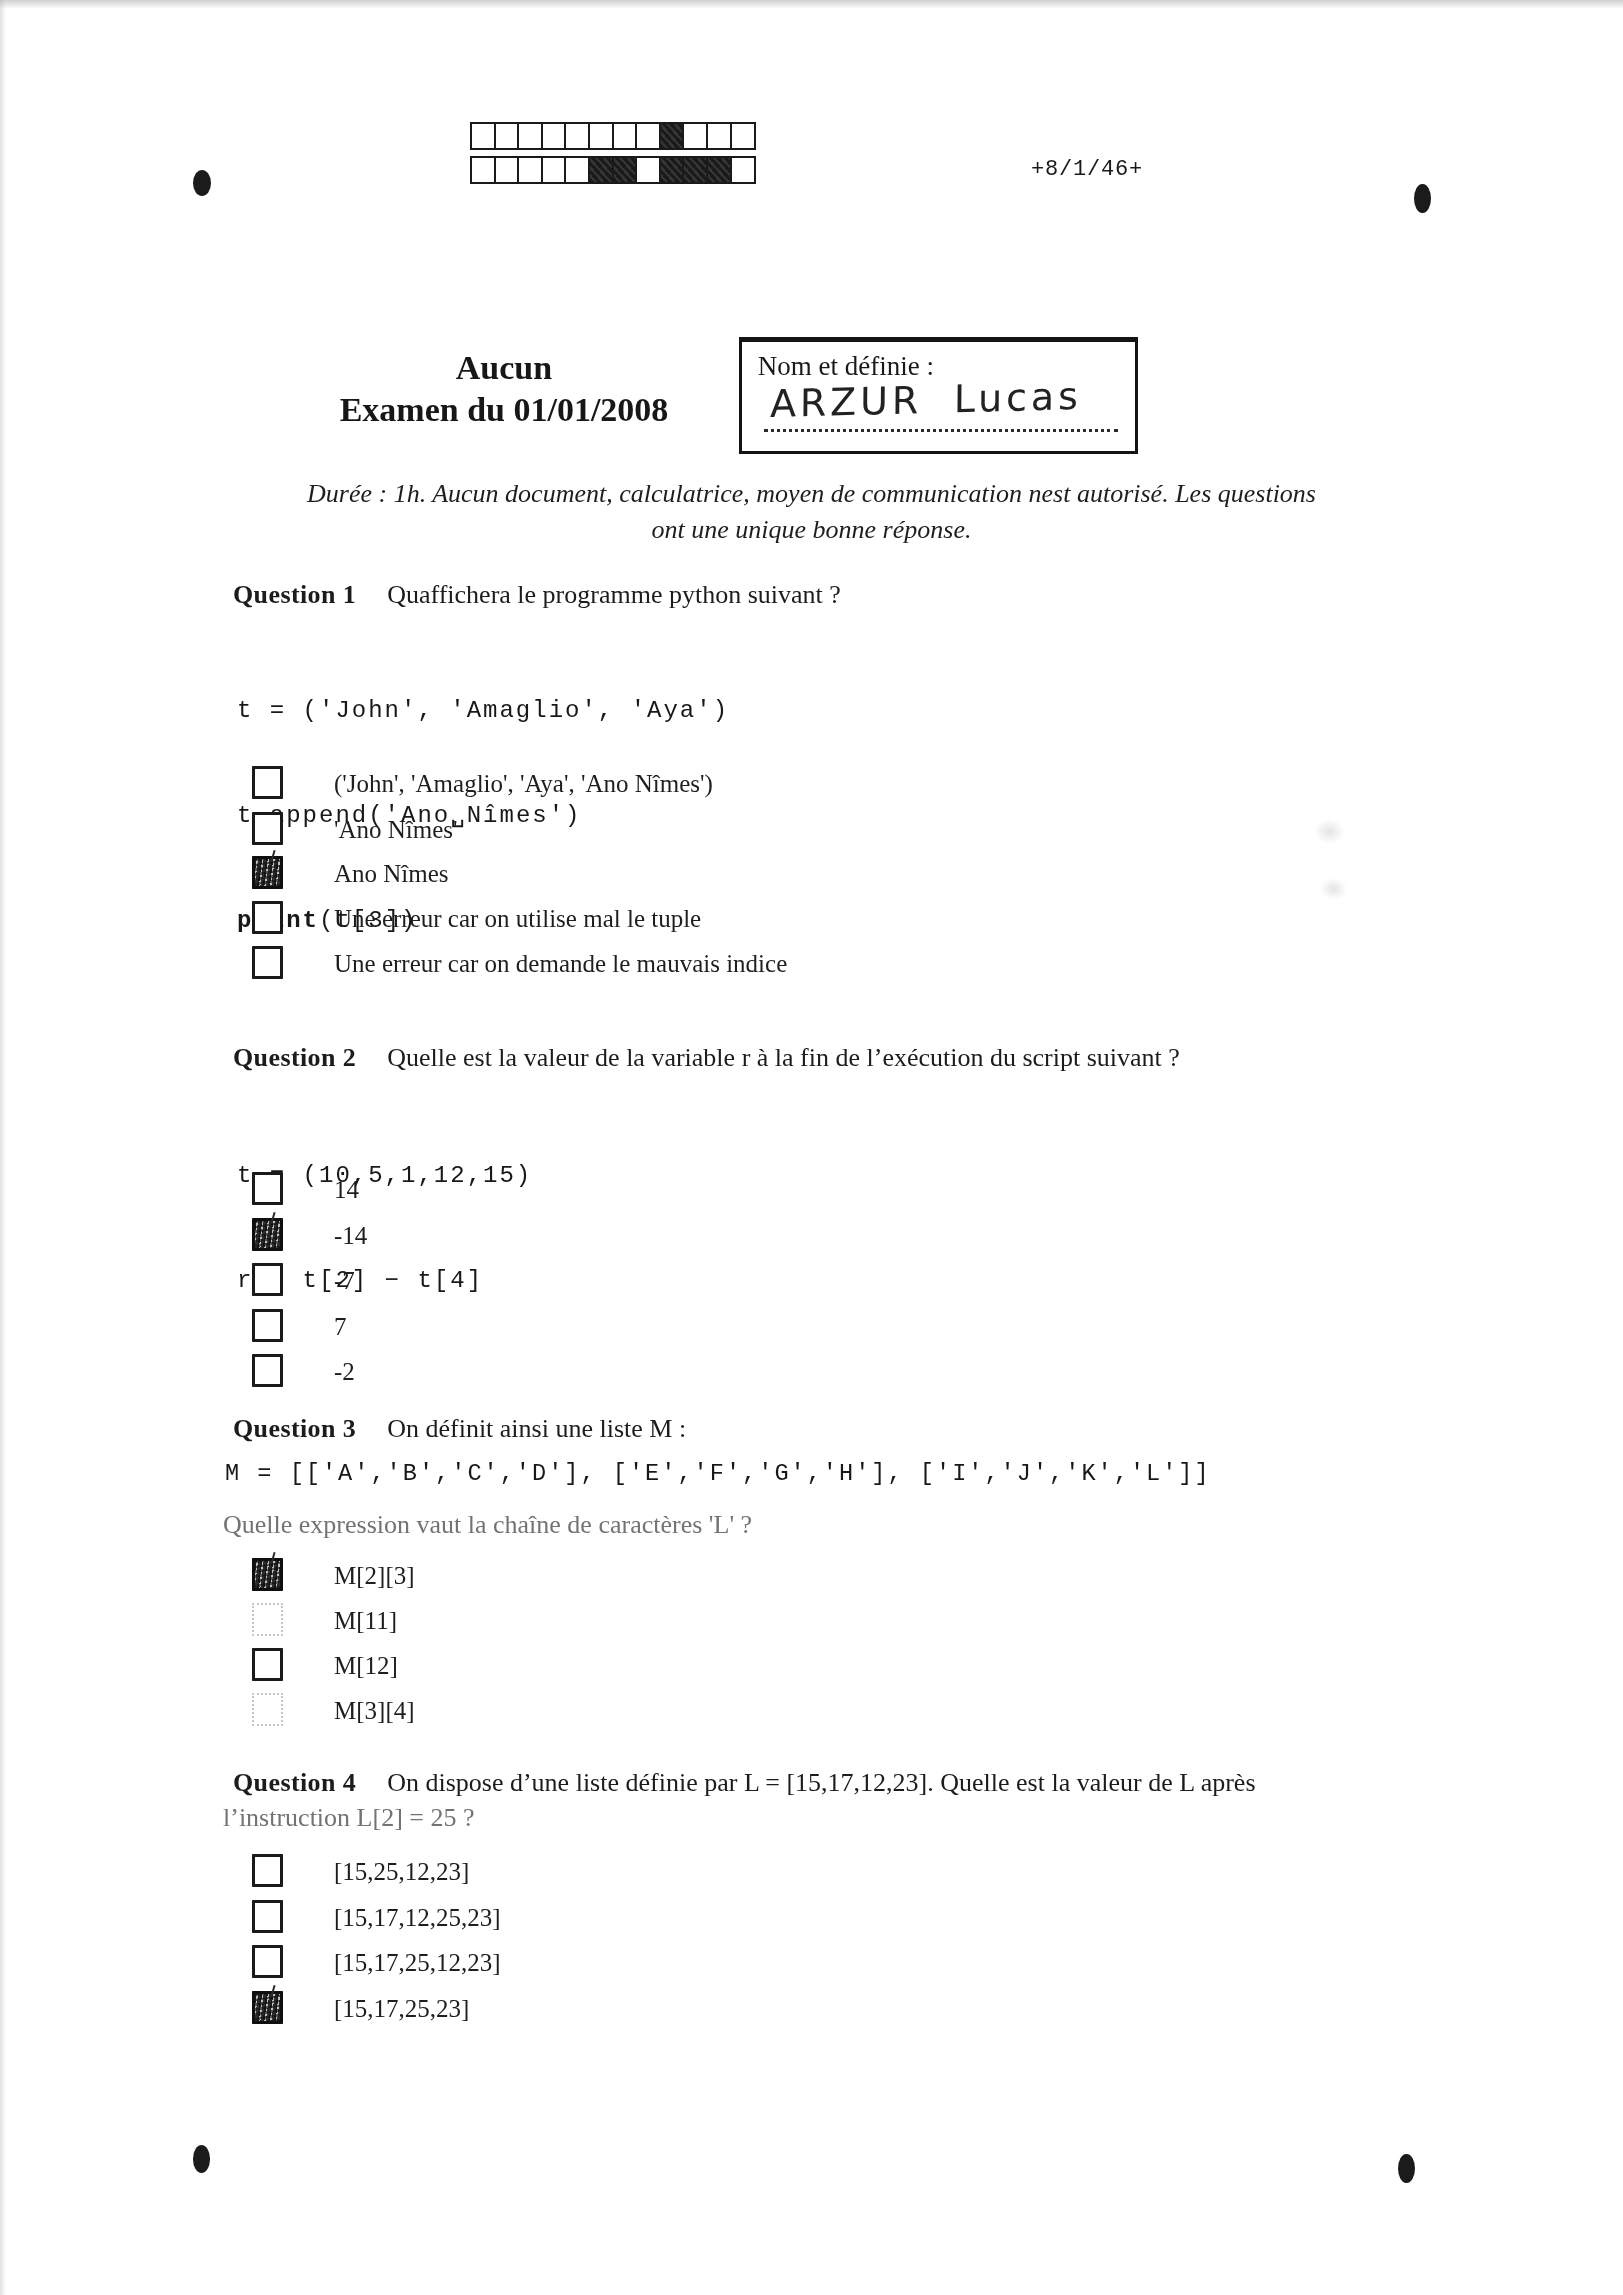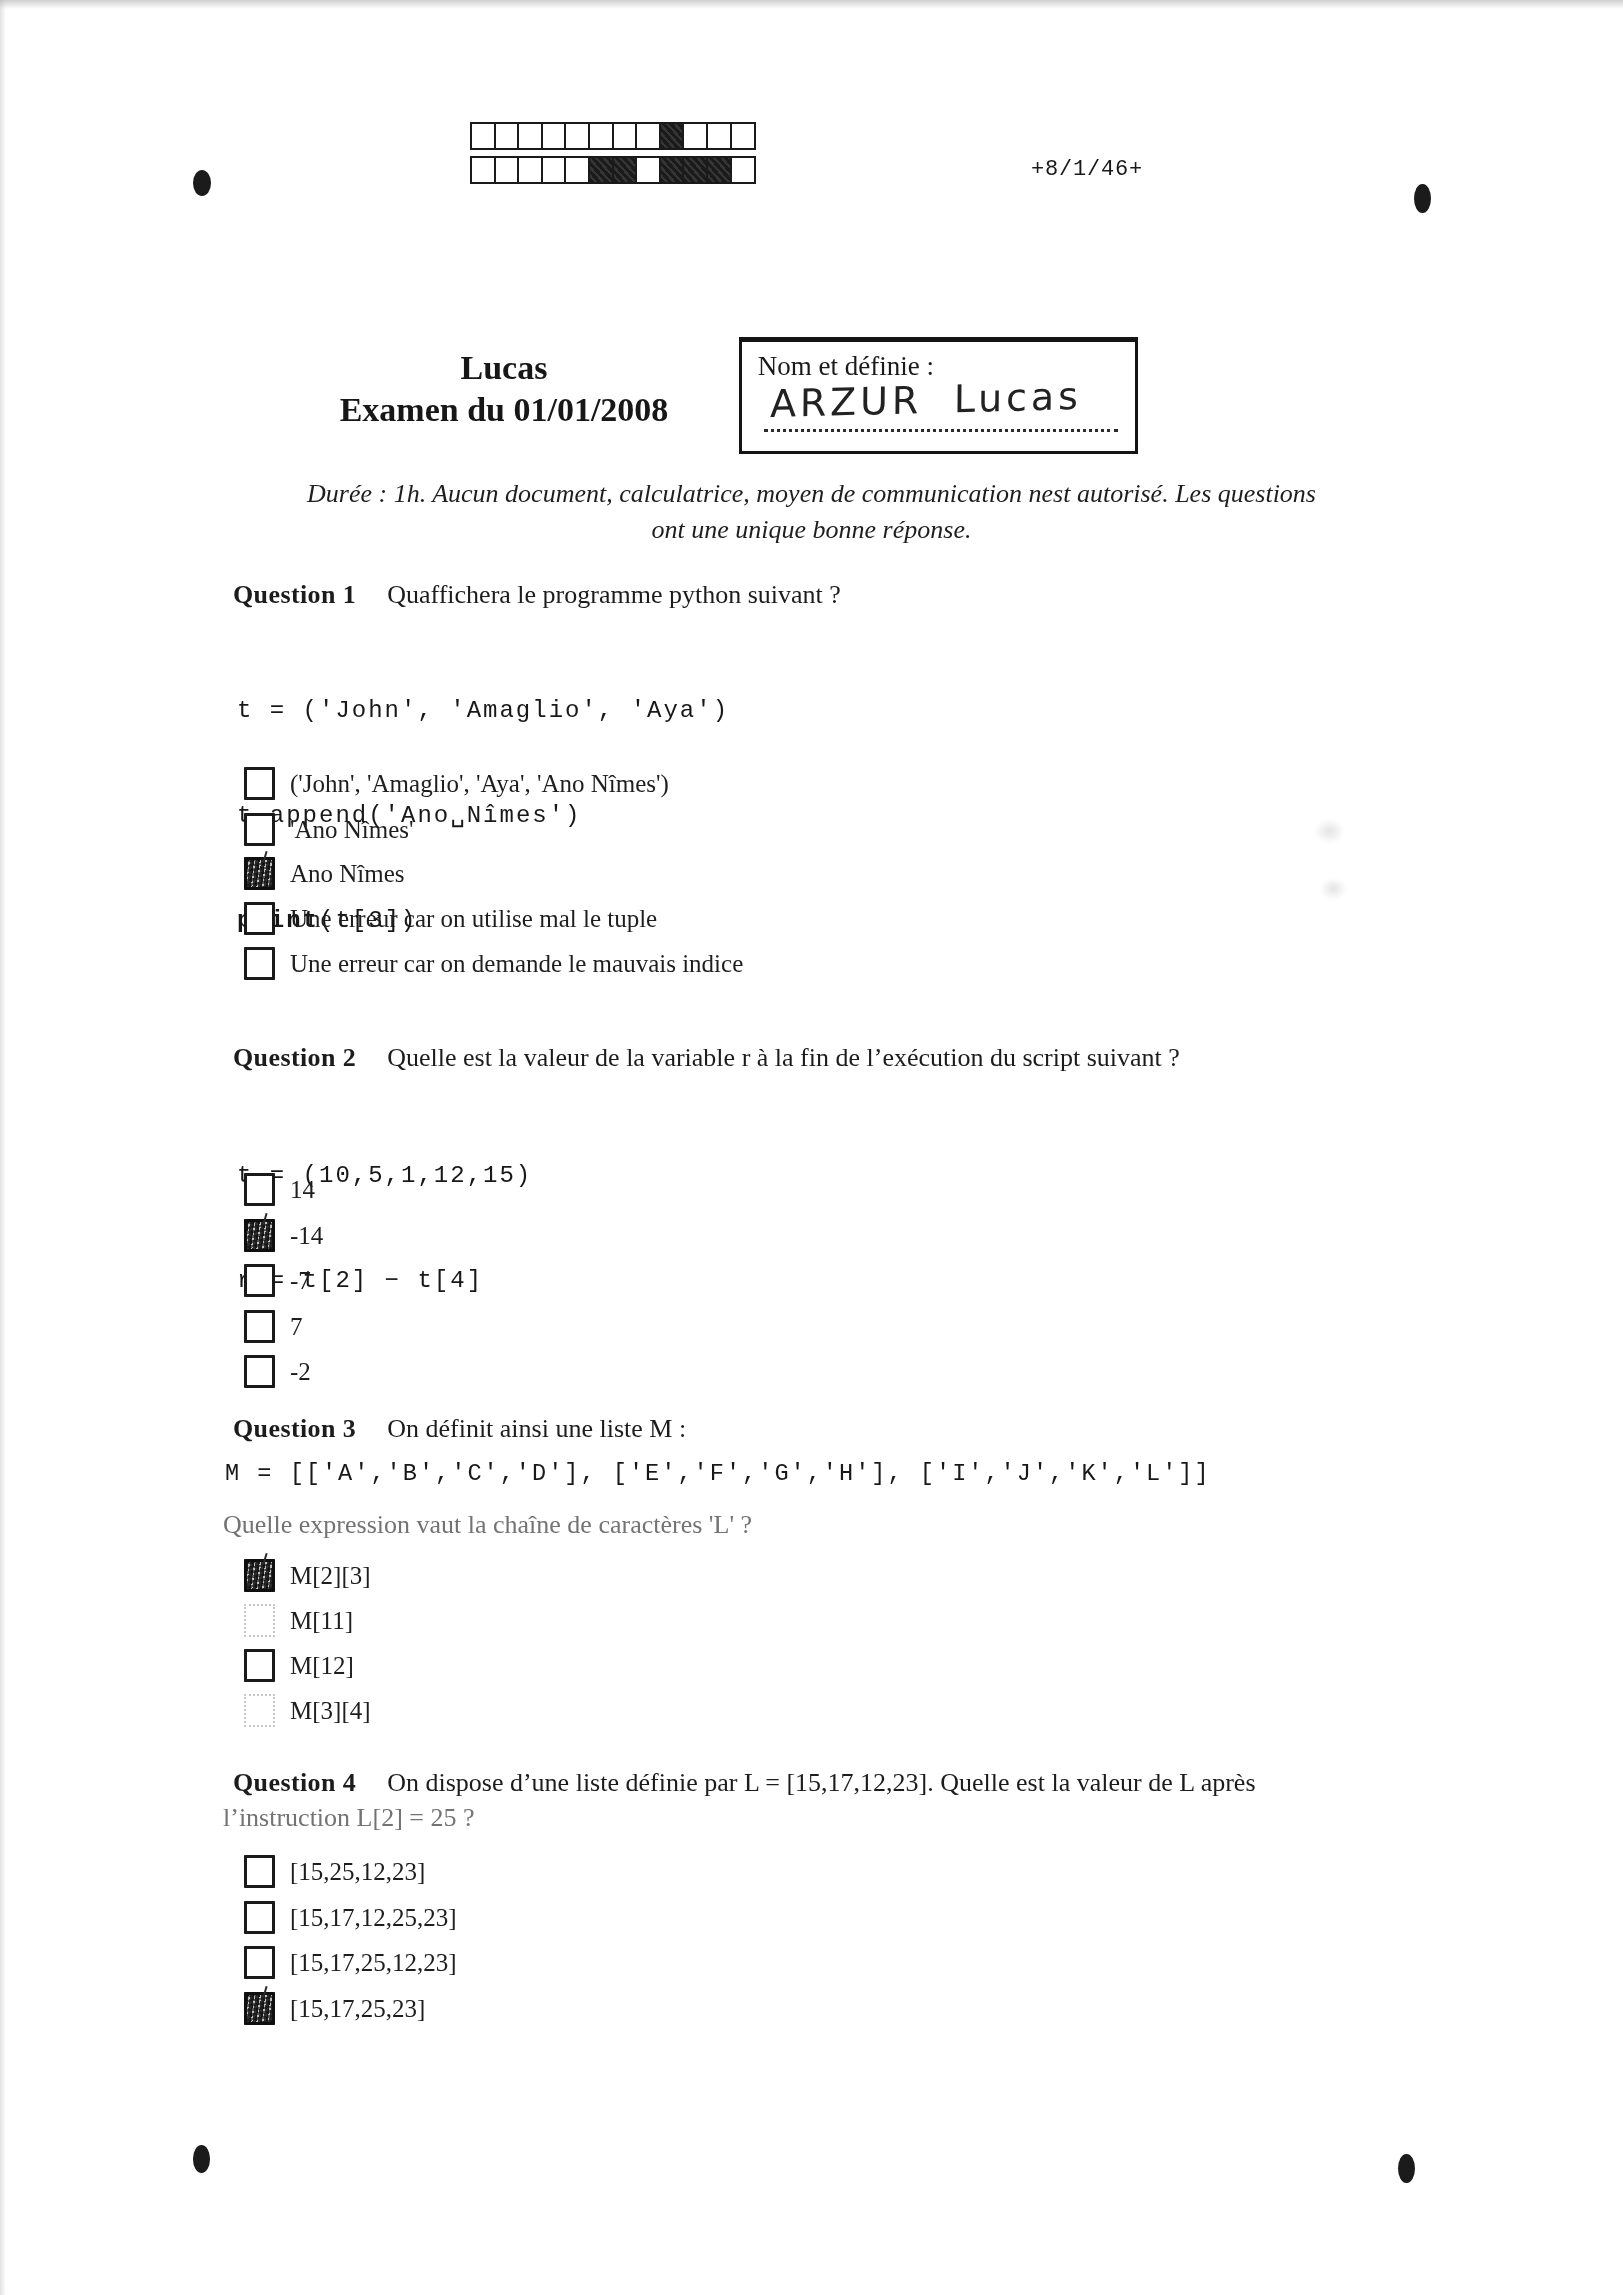--- a/index.html
+++ b/index.html
@@ -38,21 +38,21 @@
   .q-header{position:absolute;left:233px;font-size:26px;white-space:nowrap;color:#1c1c1c;}
   .q-label{font-weight:bold;margin-right:31px;letter-spacing:0.4px;}
   .q-cont{position:absolute;left:223px;font-size:26px;white-space:nowrap;color:#737373;}
   
   .code{position:absolute;left:237px;font-family:"Liberation Mono","DejaVu Sans Mono",monospace;
     font-size:24px;letter-spacing:2px;line-height:35px;color:#181818;white-space:pre;}
   .kw{font-weight:bold;}
   .m-line{position:absolute;left:225px;font-family:"Liberation Mono","DejaVu Sans Mono",monospace;
     font-size:23.6px;letter-spacing:2px;color:#181818;white-space:pre;}
   
-  .option{position:absolute;left:244px;display:flex;align-items:center;}
+  .option{position:absolute;left:252px;display:flex;align-items:flex-start;gap:36px;}
   .checkbox{position:relative;flex:none;width:31px;height:33px;box-sizing:border-box;
     border:3.1px solid #1a1a1a;border-radius:0.8px;background:#fff;}
   .checkbox.checked{
     border-color:#0f0f0f;
     background-image:
       repeating-linear-gradient(97deg,rgba(15,15,15,.95) 0 1.6px,rgba(120,120,120,.35) 1.6px 3.1px,rgba(25,25,25,.9) 3.1px 5.5px),
       repeating-linear-gradient(171deg,rgba(30,30,30,.85) 0 2.4px,rgba(150,150,150,.25) 2.4px 4.7px);
   }
   .checkbox.checked::after{content:"";position:absolute;width:2.4px;height:11.8px;background:#2a2a2a;
     top:-9.4px;right:5.5px;transform:rotate(16deg);}
@@ -100,21 +100,21 @@
       <div class="cell"></div>
       <div class="cell filled"></div>
       <div class="cell filled"></div>
       <div class="cell filled"></div>
       <div class="cell"></div>
     </div>
 
   <div class="corner-code">+8/1/46+</div>
 
   <div class="title-block">
-    <div>Lucas</div>
+    <div>Aucun</div>
     <div>Examen du 01/01/2008</div>
   </div>
 
   <div class="name-box">
     <div class="name-label">Nom et définie :</div>
     <div class="name-value">ARZUR Lucas</div>
     <div class="dotted-line"></div>
   </div>
 
   <div class="instructions">

